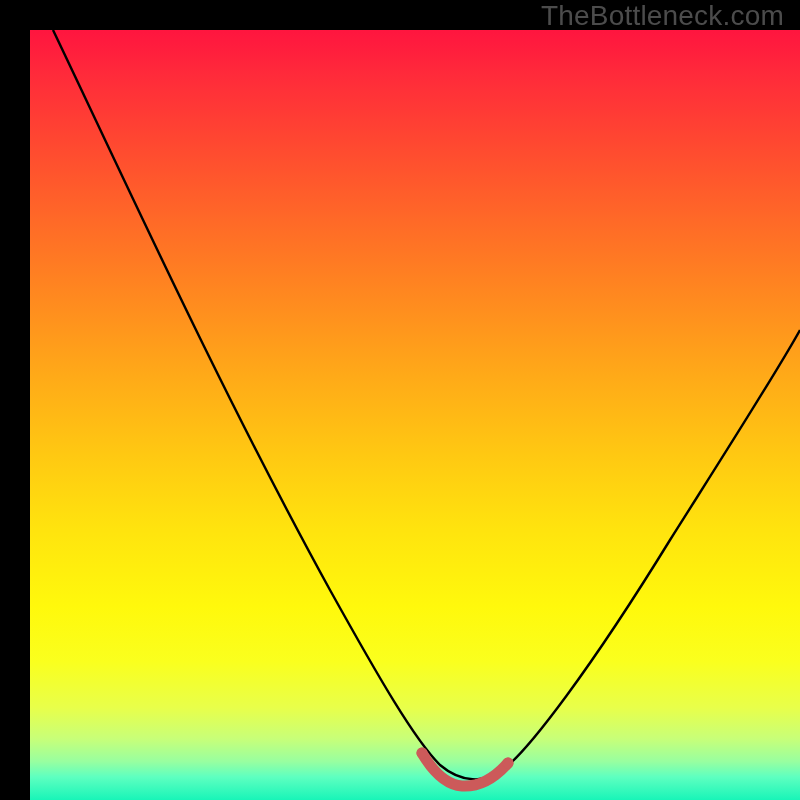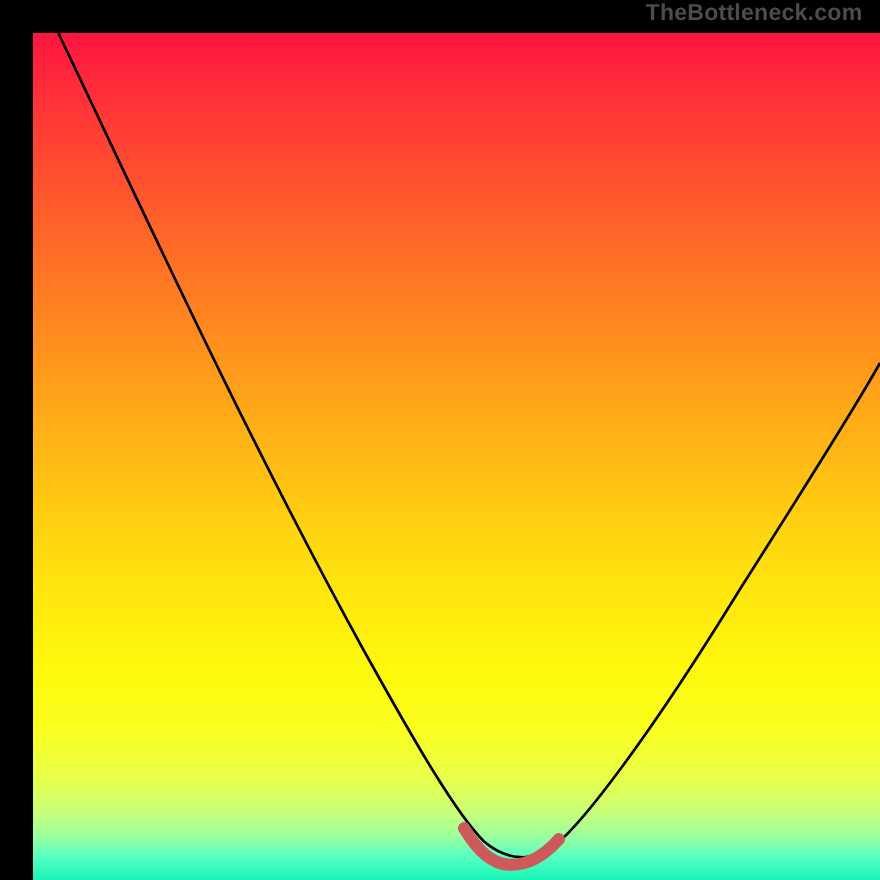--- a/index.html
+++ b/index.html
@@ -56,22 +56,22 @@
     left: 0;
     top: 0;
     width: 770px;
     height: 770px;
   }
   .watermark {
     position: absolute;
     top: 0px;
     right: 16px;
     color: #4c4c4c;
-    font-size: 21px;
-    font-weight: 700;
+    font-size: 28px;
+    font-weight: 400;
     letter-spacing: 0.2px;
     z-index: 5;
   }
 </style>
 </head>
 <body>
 
 <div class="frame">
   <div class="plot-area">
     <div class="gradient"></div>

